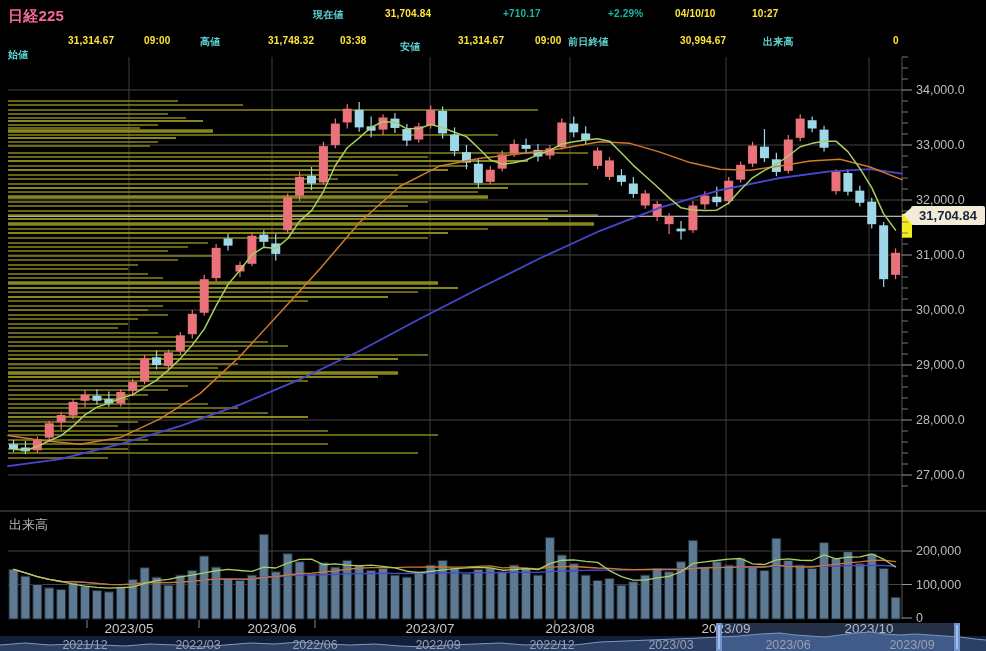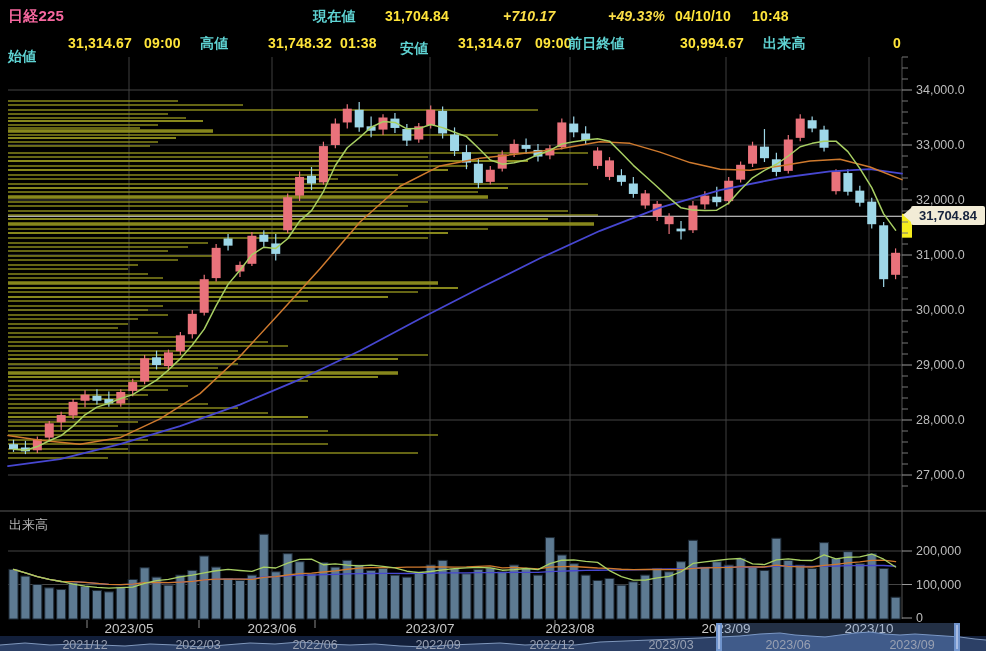--- a/index.html
+++ b/index.html
@@ -1,52 +1,52 @@
 <!DOCTYPE html>
 <html><head>
 <meta charset="utf-8">
 <style>
   html,body{margin:0;padding:0;background:#000;}
   #screen{position:relative;width:986px;height:651px;background:#000;overflow:hidden;
           font-family:"Liberation Sans","DejaVu Sans",sans-serif;}
-  .hdr{position:absolute;font-size:14px;font-weight:bold;white-space:nowrap;letter-spacing:.2px;}
+  .hdr{position:absolute;font-size:10px;font-weight:bold;white-space:nowrap;letter-spacing:.2px;}
   .c-sym{color:#f6679f;font-size:15px;}
   .c-lab{color:#5fd4d4;}
   .c-val{color:#ffe53a;}
-  .c-chg{color:#fde047;font-style:italic;}
+  .c-chg{color:#14b8a6;}
   #chart-svg{position:absolute;left:0;top:0;}
   #price-tag{position:absolute;left:911px;top:206px;width:74px;height:19px;background:#f2ecd6;
              color:#16233c;font-size:13px;font-weight:bold;line-height:19px;text-align:center;
              border-radius:2px;z-index:5;}
   #price-tag:before{content:"";position:absolute;left:-8px;top:2px;border:8px solid transparent;
              border-right-color:#f2ecd6;border-left-width:0;border-top-width:7px;border-bottom-width:7px;}
   #vol-pane-label{position:absolute;left:9px;top:516px;color:#b4b4b4;font-size:13px;}
 </style>
 </head>
 <body>
 
 <div id="screen">
 
   <div>
     <span class="hdr c-sym" style="left:8px;top:7px">日経225</span>
     <span class="hdr c-lab" style="left:313px;top:8px">現在値</span>
     <span class="hdr c-val" style="left:385px;top:8px">31,704.84</span>
     <span class="hdr c-chg" style="left:503px;top:8px">+710.17</span>
-    <span class="hdr c-chg" style="left:608px;top:8px">+49.33%</span>
+    <span class="hdr c-chg" style="left:608px;top:8px">+2.29%</span>
     <span class="hdr c-val" style="left:675px;top:8px">04/10/10</span>
-    <span class="hdr c-val" style="left:752px;top:8px">10:48</span>
+    <span class="hdr c-val" style="left:752px;top:8px">10:27</span>
   </div>
 
   <div>
     <span class="hdr c-lab" style="left:8px;top:48px">始値</span>
     <span class="hdr c-val" style="left:68px;top:35px">31,314.67</span>
     <span class="hdr c-val" style="left:144px;top:35px">09:00</span>
     <span class="hdr c-lab" style="left:200px;top:35px">高値</span>
     <span class="hdr c-val" style="left:268px;top:35px">31,748.32</span>
-    <span class="hdr c-val" style="left:340px;top:35px">01:38</span>
+    <span class="hdr c-val" style="left:340px;top:35px">03:38</span>
     <span class="hdr c-lab" style="left:400px;top:40px">安値</span>
     <span class="hdr c-val" style="left:458px;top:35px">31,314.67</span>
     <span class="hdr c-val" style="left:535px;top:35px">09:00</span>
     <span class="hdr c-lab" style="left:568px;top:35px">前日終値</span>
     <span class="hdr c-val" style="left:680px;top:35px">30,994.67</span>
     <span class="hdr c-lab" style="left:763px;top:35px">出来高</span>
     <span class="hdr c-val" style="left:893px;top:35px">0</span>
   </div>
 
   <svg id="chart-svg" width="986" height="651">

